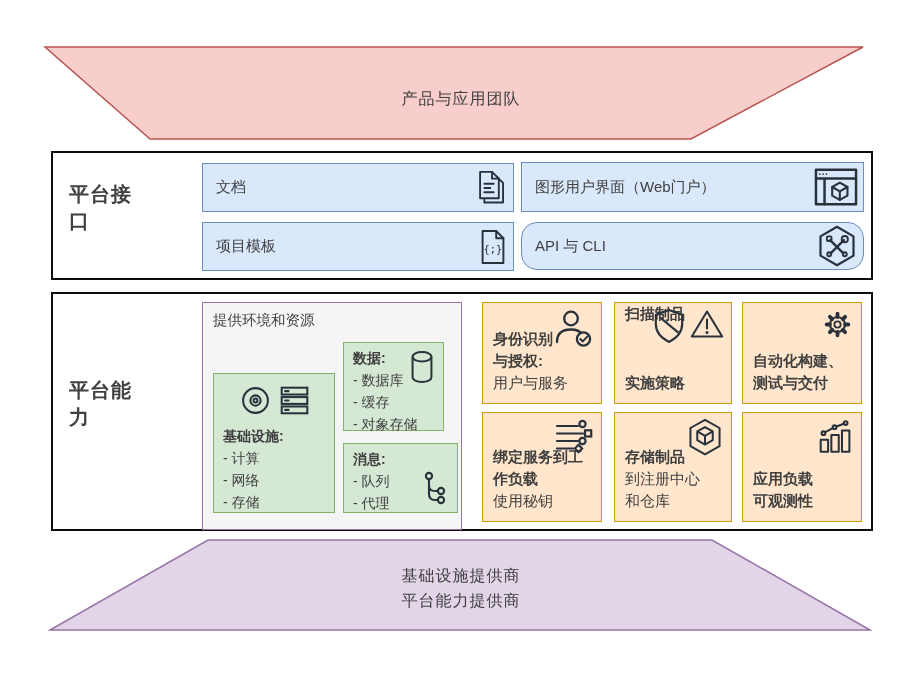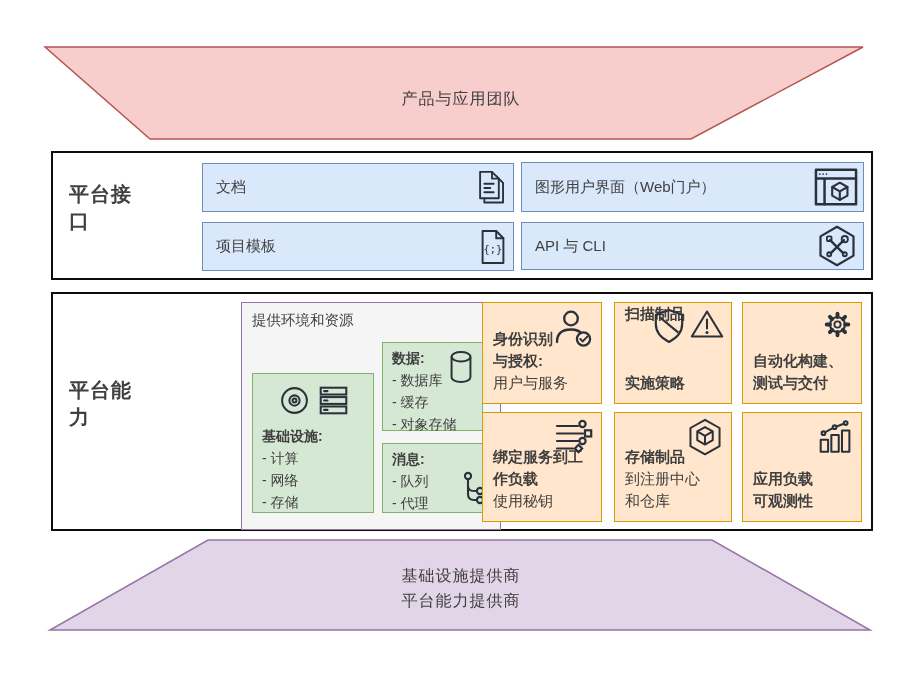--- a/index.html
+++ b/index.html
@@ -79,40 +79,40 @@
           <path d="M3,13 h42 M12,13 v27"></path>
           <circle cx="7" cy="8.5" r="0.9" fill="#29323c" stroke="none"></circle>
           <circle cx="10.5" cy="8.5" r="0.9" fill="#29323c" stroke="none"></circle>
           <circle cx="14" cy="8.5" r="0.9" fill="#29323c" stroke="none"></circle>
           <path d="M28,17.5 l8,4.5 v9 l-8,4.5 l-8,-4.5 v-9 z" stroke-width="2.2"></path>
           <path d="M20,22 l8,4.5 l8,-4.5 M28,26.5 v9" stroke-width="2.2"></path>
         </svg>
       </span>
     </div>
 
-    <div class="blue-item" style="left:468px;top:69px;width:343px;height:48px;">
+    <div class="blue-item" style="left:468px;top:69px;width:343px;height:48px;border-radius:16px;">
       <span class="lbl">API 与 CLI</span>
       <span>
         <svg width="44" height="44" viewBox="0 0 48 48" fill="none" stroke="#29323c" stroke-width="2.4" stroke-linejoin="round" stroke-linecap="round">
           <path d="M24,3 L42,13.5 V34.5 L24,45 L6,34.5 V13.5 Z"></path>
           <path d="M16.5,17.5 L31,32" stroke-width="2.6"></path>
           <path d="M31.5,17.5 L17,32" stroke-width="2.6"></path>
           <circle cx="32.5" cy="16.5" r="3.4" stroke-width="2"></circle>
           <rect x="13" y="13.5" width="5" height="5" rx="1" stroke-width="2"></rect>
           <circle cx="32.5" cy="33" r="2.2" stroke-width="2"></circle>
           <circle cx="15.5" cy="33" r="2.2" stroke-width="2"></circle>
         </svg>
       </span>
     </div>
   </div>
 
   <div class="section" style="left:51px;top:292px;width:822px;height:239px;">
     <div class="section-label" style="left:16px;width:68px;">平台能力</div>
 
-    <div class="gray-box" style="left:149px;top:8px;width:260px;height:228px;margin-left:39px;">
+    <div class="gray-box" style="left:149px;top:8px;width:260px;height:228px;">
       <div class="gray-title">提供环境和资源</div>
 
       <div class="green-box" style="left:10px;top:70px;width:122px;height:140px;">
         <div class="icon-row">
           <span>
             <svg width="33" height="33" viewBox="0 0 36 36" fill="none" stroke="#29323c" stroke-width="2.2">
               <circle cx="18" cy="18" r="13.5"></circle>
               <circle cx="18" cy="18" r="5.6"></circle>
               <circle cx="18" cy="18" r="2.1"></circle>
             </svg>

